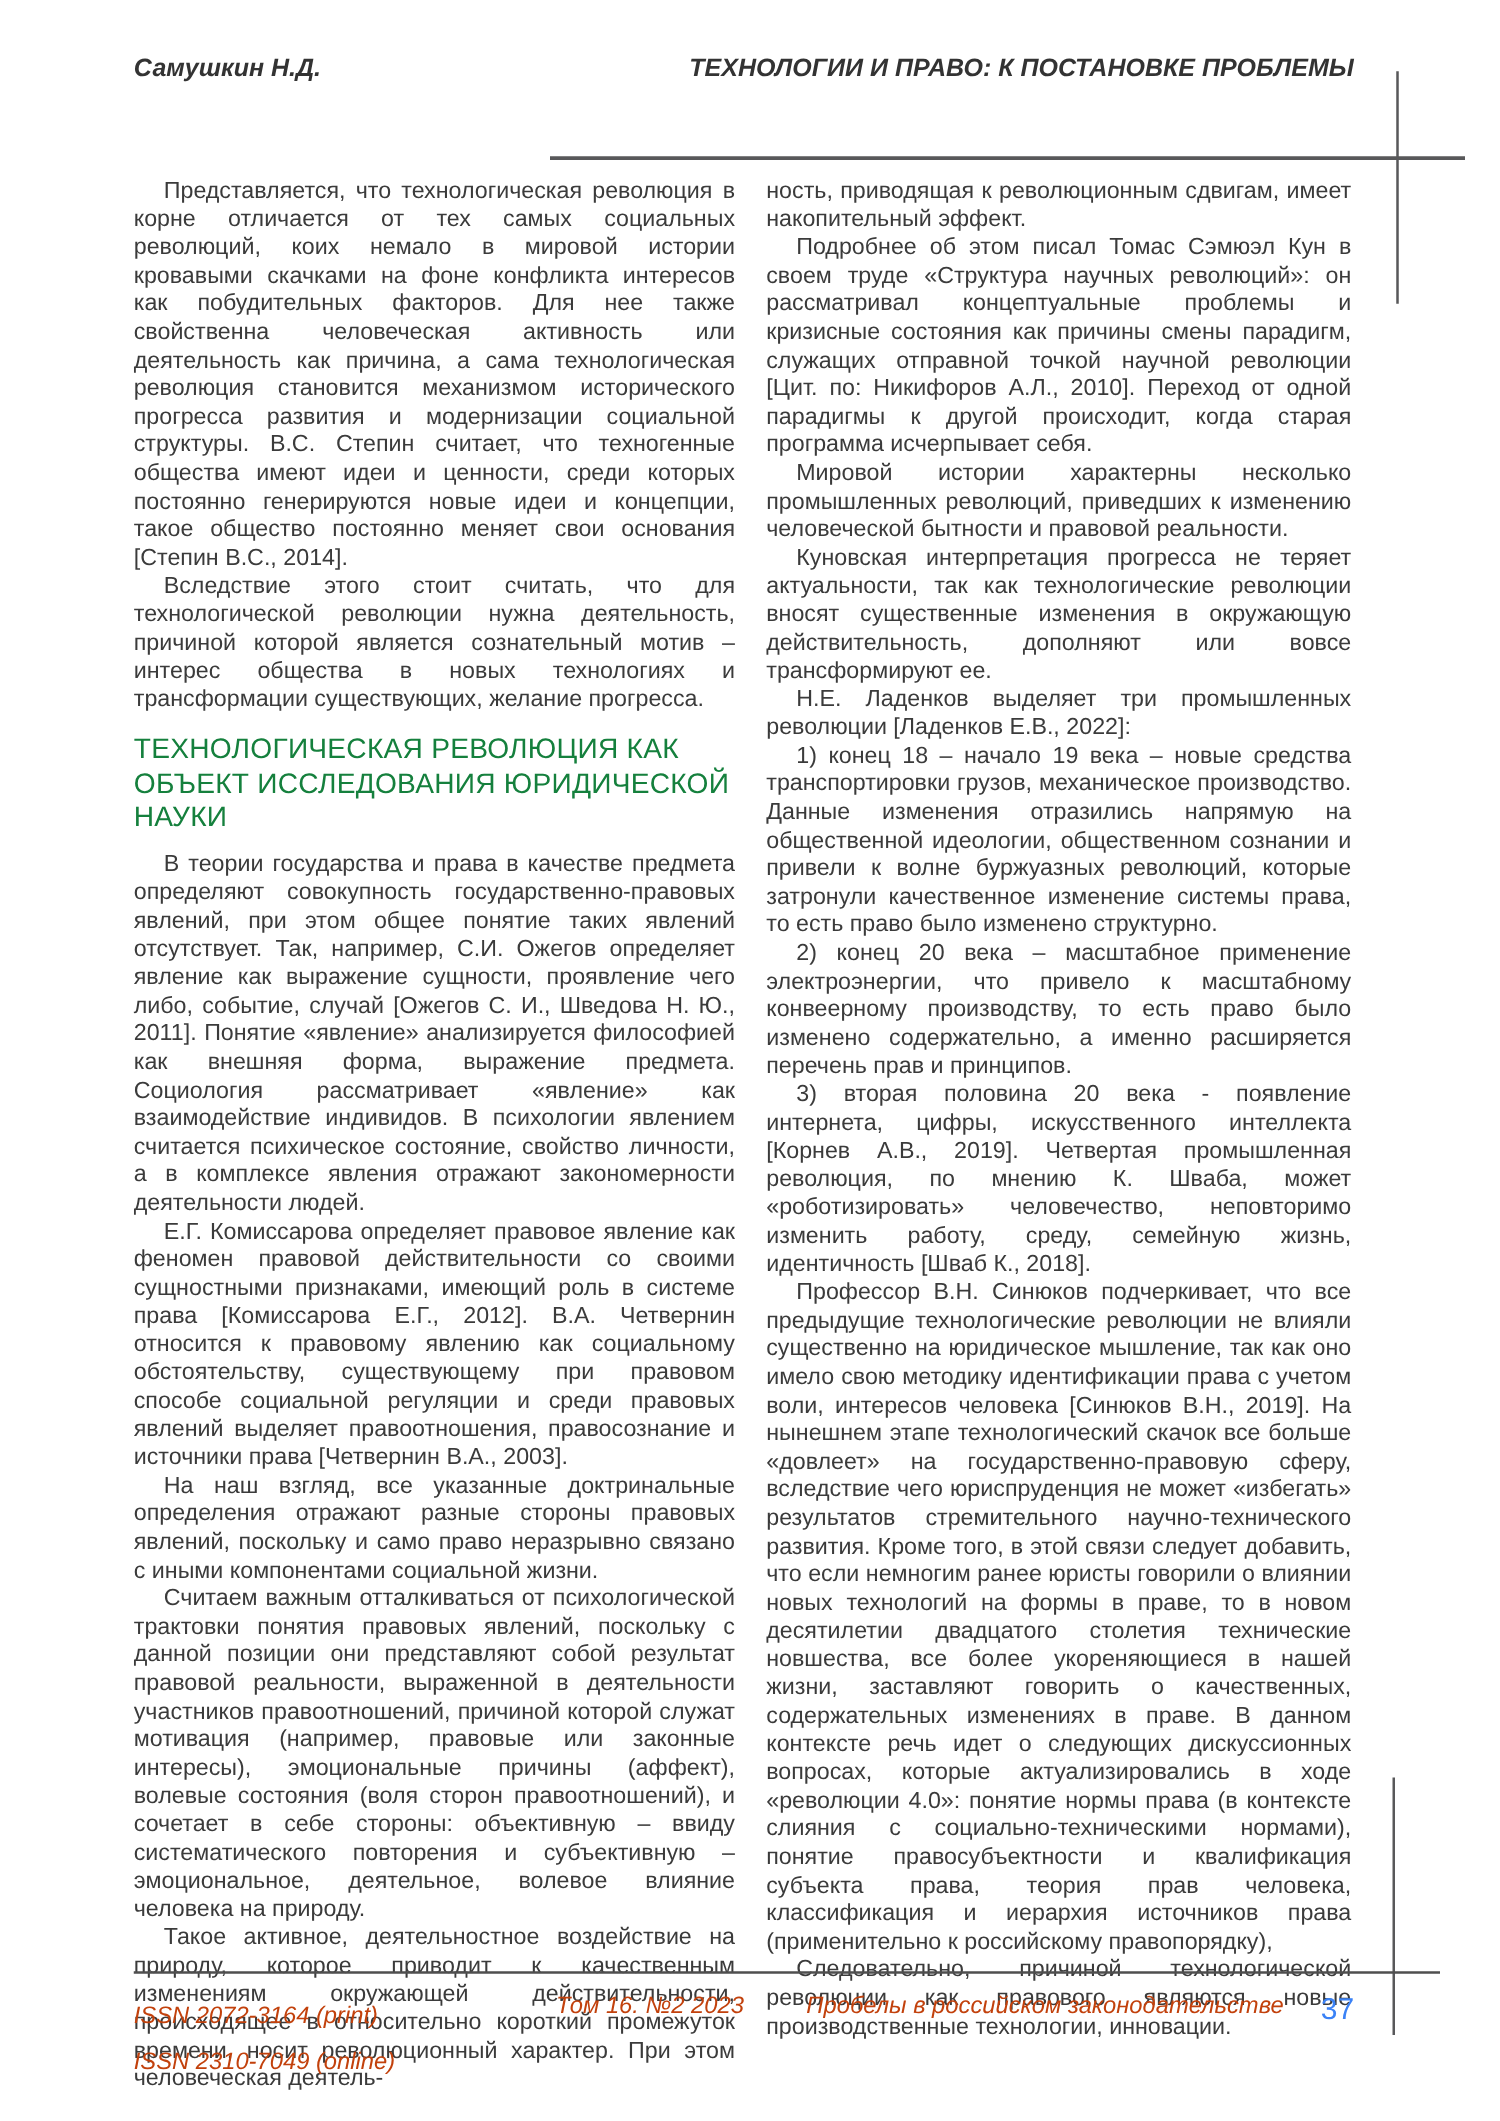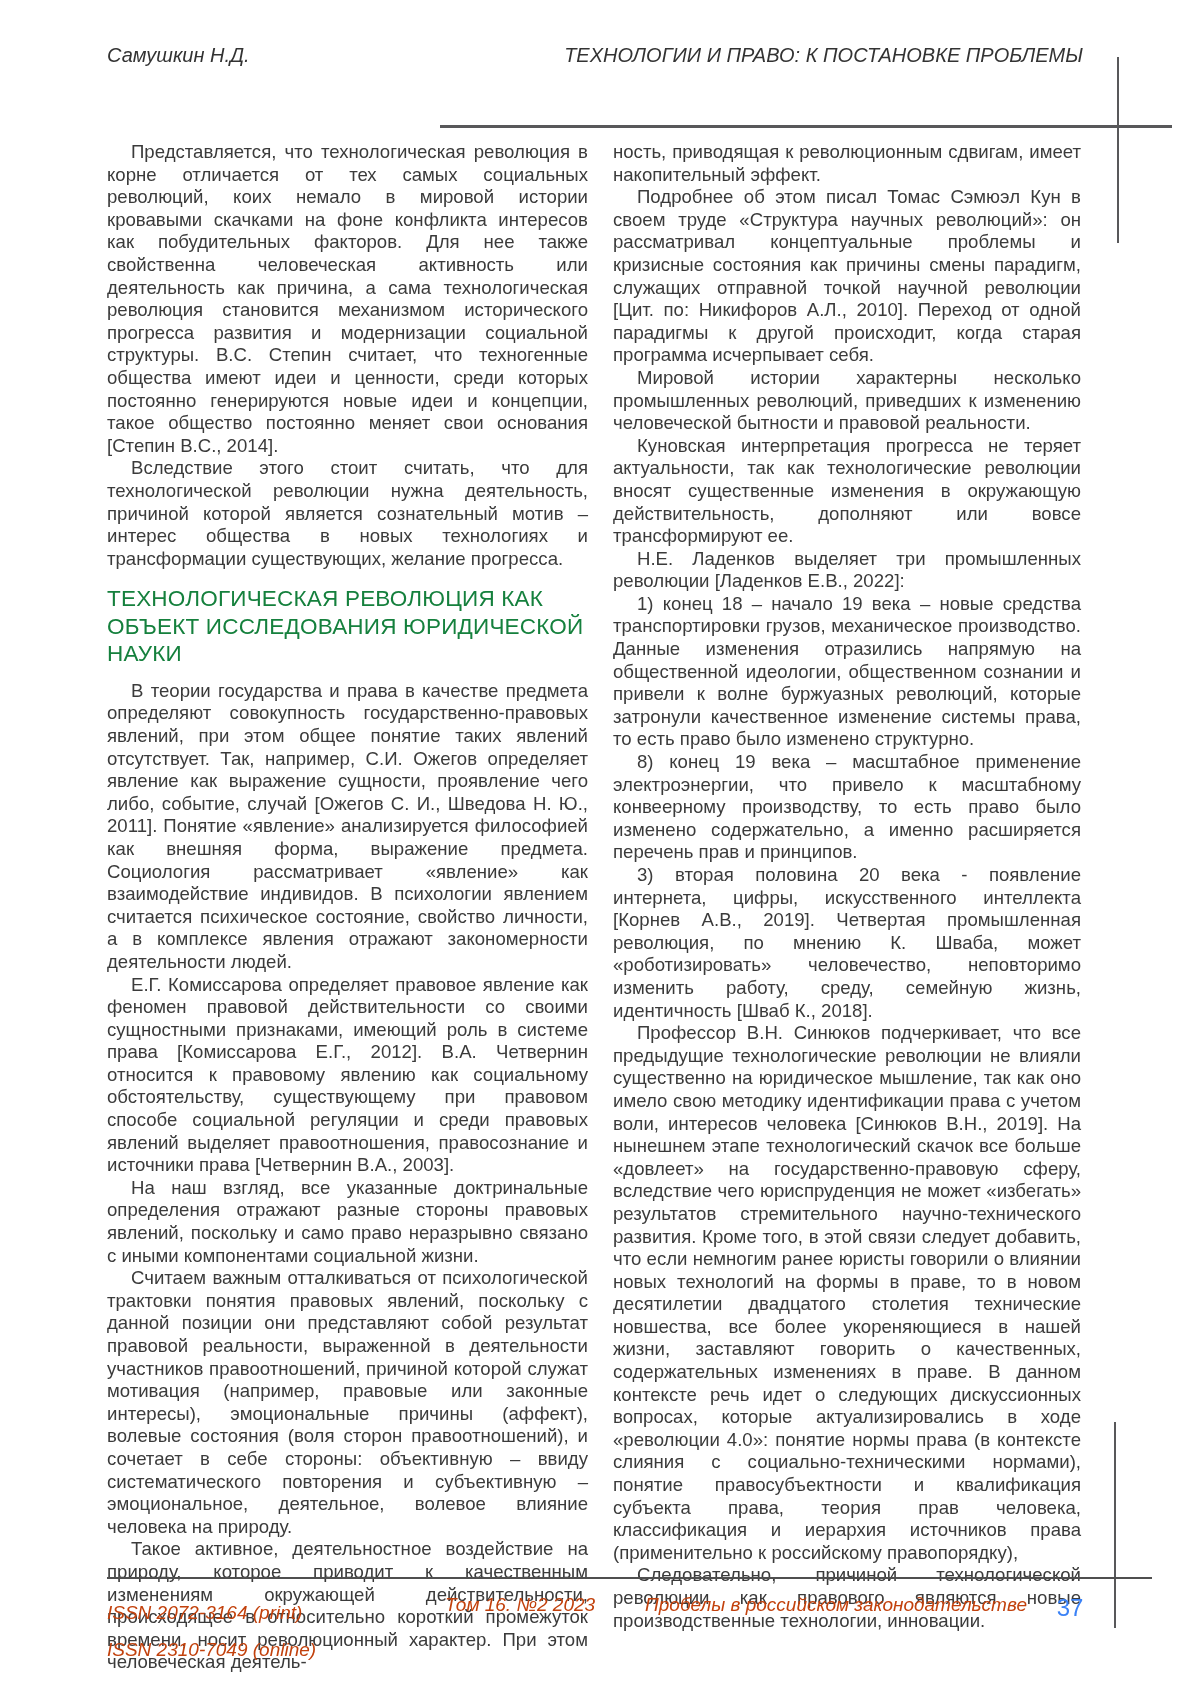--- a/index.html
+++ b/index.html
@@ -16,21 +16,21 @@
 
   
   .header {
     position: absolute;
     left: 107px; top: 44px;
     width: 976px;
     display: flex;
     justify-content: space-between;
     align-items: baseline;
     font-size: 20px;
-    font-weight: 400;
+    font-weight: 700;
     font-style: italic;
     color: #333333;
     white-space: nowrap;
   }
   .header-rule {
     position: absolute;
     left: 440px; top: 125px;
     width: 732px; height: 3px;
     background: #58585a;
   }
@@ -135,21 +135,21 @@
       <p class="para">Считаем важным отталкиваться от психологической трактовки понятия правовых явлений, поскольку с данной позиции они представляют собой результат правовой реальности, выраженной в деятельности участников правоотношений, причиной которой служат мотивация (например, правовые или законные интересы), эмоциональные причины (аффект), волевые состояния (воля сторон правоотношений), и сочетает в себе стороны: объективную – ввиду систематического повторения и субъективную – эмоциональное, деятельное, волевое влияние человека на природу.</p>
       <p class="para">Такое активное, деятельностное воздействие на природу, которое приводит к качественным изменениям окружающей действительности, происходящее в относительно короткий промежуток времени, носит революционный характер. При этом человеческая деятель-</p>
     </div>
   <div class="col col-right">
       <p class="para no-indent">ность, приводящая к революционным сдвигам, имеет накопительный эффект.</p>
       <p class="para">Подробнее об этом писал Томас Сэмюэл Кун в своем труде «Структура научных революций»: он рассматривал концептуальные проблемы и кризисные состояния как причины смены парадигм, служащих отправной точкой научной революции [Цит. по: Никифоров А.Л., 2010]. Переход от одной парадигмы к другой происходит, когда старая программа исчерпывает себя.</p>
       <p class="para">Мировой истории характерны несколько промышленных революций, приведших к изменению человеческой бытности и правовой реальности.</p>
       <p class="para">Куновская интерпретация прогресса не теряет актуальности, так как технологические революции вносят существенные изменения в окружающую действительность, дополняют или вовсе трансформируют ее.</p>
       <p class="para">Н.Е. Ладенков выделяет три промышленных революции [Ладенков Е.В., 2022]:</p>
       <p class="para">1) конец 18 – начало 19 века – новые средства транспортировки грузов, механическое производство. Данные изменения отразились напрямую на общественной идеологии, общественном сознании и привели к волне буржуазных революций, которые затронули качественное изменение системы права, то есть право было изменено структурно.</p>
-      <p class="para">8) конец 19 века – масштабное применение электроэнергии, что привело к масштабному конвеерному производству, то есть право было изменено содержательно, а именно расширяется перечень прав и принципов.</p>
+      <p class="para">2) конец 20 века – масштабное применение электроэнергии, что привело к масштабному конвеерному производству, то есть право было изменено содержательно, а именно расширяется перечень прав и принципов.</p>
       <p class="para">3) вторая половина 20 века - появление интернета, цифры, искусственного интеллекта [Корнев А.В., 2019]. Четвертая промышленная революция, по мнению К. Шваба, может «роботизировать» человечество, неповторимо изменить работу, среду, семейную жизнь, идентичность [Шваб К., 2018].</p>
       <p class="para">Профессор В.Н. Синюков подчеркивает, что все предыдущие технологические революции не влияли существенно на юридическое мышление, так как оно имело свою методику идентификации права с учетом воли, интересов человека [Синюков В.Н., 2019]. На нынешнем этапе технологический скачок все больше «довлеет» на государственно-правовую сферу, вследствие чего юриспруденция не может «избегать» результатов стремительного научно-технического развития. Кроме того, в этой связи следует добавить, что если немногим ранее юристы говорили о влиянии новых технологий на формы в праве, то в новом десятилетии двадцатого столетия технические новшества, все более укореняющиеся в нашей жизни, заставляют говорить о качественных, содержательных изменениях в праве. В данном контексте речь идет о следующих дискуссионных вопросах, которые актуализировались в ходе «революции 4.0»: понятие нормы права (в контексте слияния с социально-техническими нормами), понятие правосубъектности и квалификация субъекта права, теория прав человека, классификация и иерархия источников права (применительно к российскому правопорядку),</p>
       <p class="para">Следовательно, причиной технологической революции как правового являются новые производственные технологии, инновации.</p>
     </div>
 
   <div class="footer-rule"></div>
 
   <div class="footer-issn footer-text">
     <div>ISSN 2072-3164 (print)</div>
     <div>ISSN 2310-7049 (online)</div>

